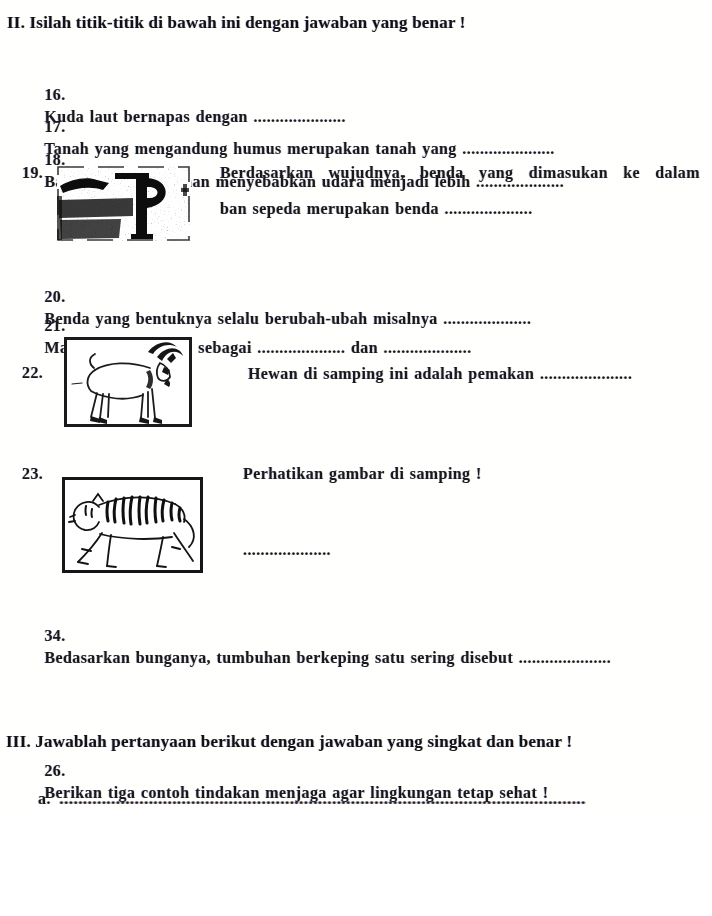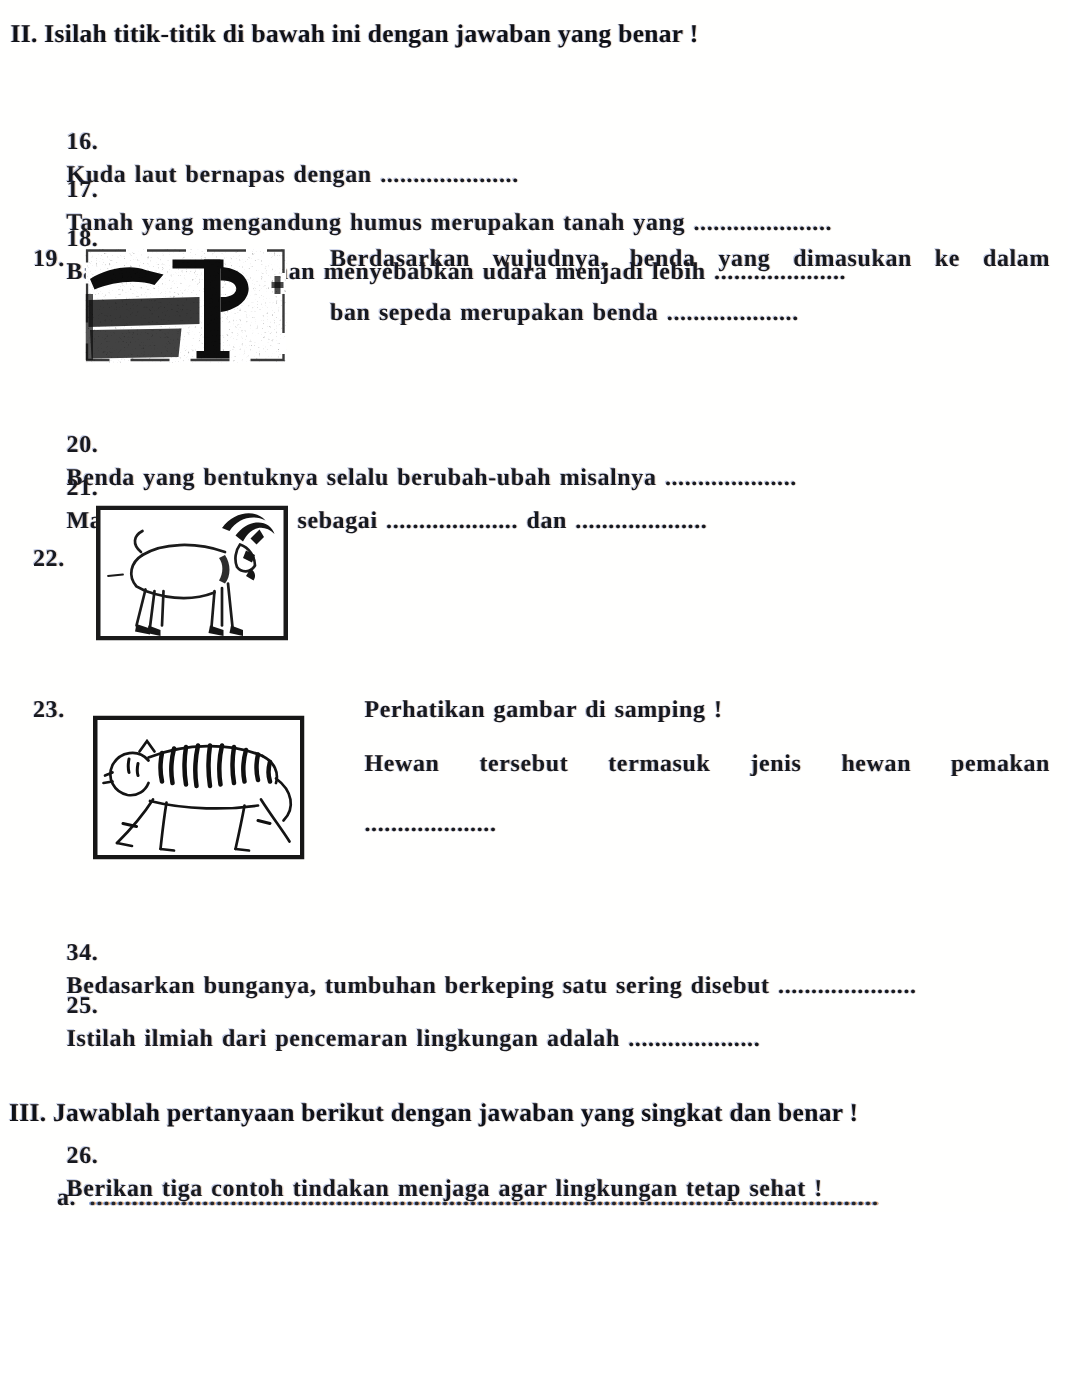--- a/index.html
+++ b/index.html
@@ -119,20 +119,21 @@
         <path d="M84,15 C92,4 106,2 113,10 C105,6 95,8 89,17 Z"></path>
         <path d="M93,20 C102,8 116,9 119,19 C112,12 103,14 98,24 Z"></path>
         <path d="M103,22 l6,-6 l3,5 l-5,5 z"></path>
         <path d="M100,30 l6,3 l-2,5 l-6,-3 z"></path>
         <path d="M103,42 c3,2 4,5 2,8 l-5,-3 z"></path>
         <path d="M86,33 c4,6 4,14 0,19 l-4,-2 c3,-5 3,-11 0,-15 z" opacity="0.9"></path>
       </g>
     </svg>
   </div>
 
+  <div class="t" style="left:248px;top:363px">Hewan di samping ini adalah pemakan .....................</div>
 
   <div class="t" style="left:22px;top:463px">23.</div>
 
   <div class="imgwrap" style="left:62px;top:477px">
     <svg width="141" height="96" viewBox="0 0 141 96">
       <rect x="1.5" y="1.5" width="138" height="93" fill="#ffffff" stroke="#161616" stroke-width="3"></rect>
       <g stroke="#141414" stroke-width="1.8" fill="none" stroke-linecap="round">
         <path d="M37,30 C30,22 18,24 13,33 C9,42 14,51 23,53 C30,54 35,50 37,45"></path>
         <path d="M31,24 l5,-7 l5,7"></path>
         <path d="M13,38 l-5,2 M13,44 l-6,1"></path>
@@ -157,32 +158,27 @@
         <path d="M102,23 q-3,11 -1,21"></path>
         <path d="M110,26 q-2,9 0,17"></path>
         <path d="M118,31 q-2,7 0,13"></path>
         <path d="M24,29 q-1,5 0,9 M30,32 q-1,5 0,8" stroke-width="2"></path>
         <path d="M20,72 l9,2 M110,70 l8,2" stroke-width="2"></path>
       </g>
     </svg>
   </div>
 
   <div class="t" style="left:243px;top:463px">Perhatikan gambar di samping !</div>
-  <div class="t jl" style="left:243px;top:499px;width:457px">Hewan tersebut termasuk jenis hewan pemakan</div>
   <div class="t" style="left:243px;top:539px">....................</div>
 
   <div class="t" style="left:22px;top:603px">
     <span class="qnum">34.</span>
     <span>Bedasarkan bunganya, tumbuhan berkeping satu sering disebut .....................</span>
   </div>
 
-  <div class="t" style="left:22px;top:638px">
-    <span class="qnum">25.</span>
-    <span>Istilah ilmiah dari pencemaran lingkungan adalah ....................</span>
-  </div>
 
   <div class="hd" style="left:6px;top:730px">III. Jawablah pertanyaan berikut dengan jawaban yang singkat dan benar !</div>
 
   <div class="t" style="left:22px;top:738px">
     <span class="qnum">26.</span>
     <span>Berikan tiga contoh tindakan menjaga agar lingkungan tetap sehat !</span>
   </div>
 
   <div class="t ans" style="left:38px;top:788px">
     <span class="lbl">a.</span>

